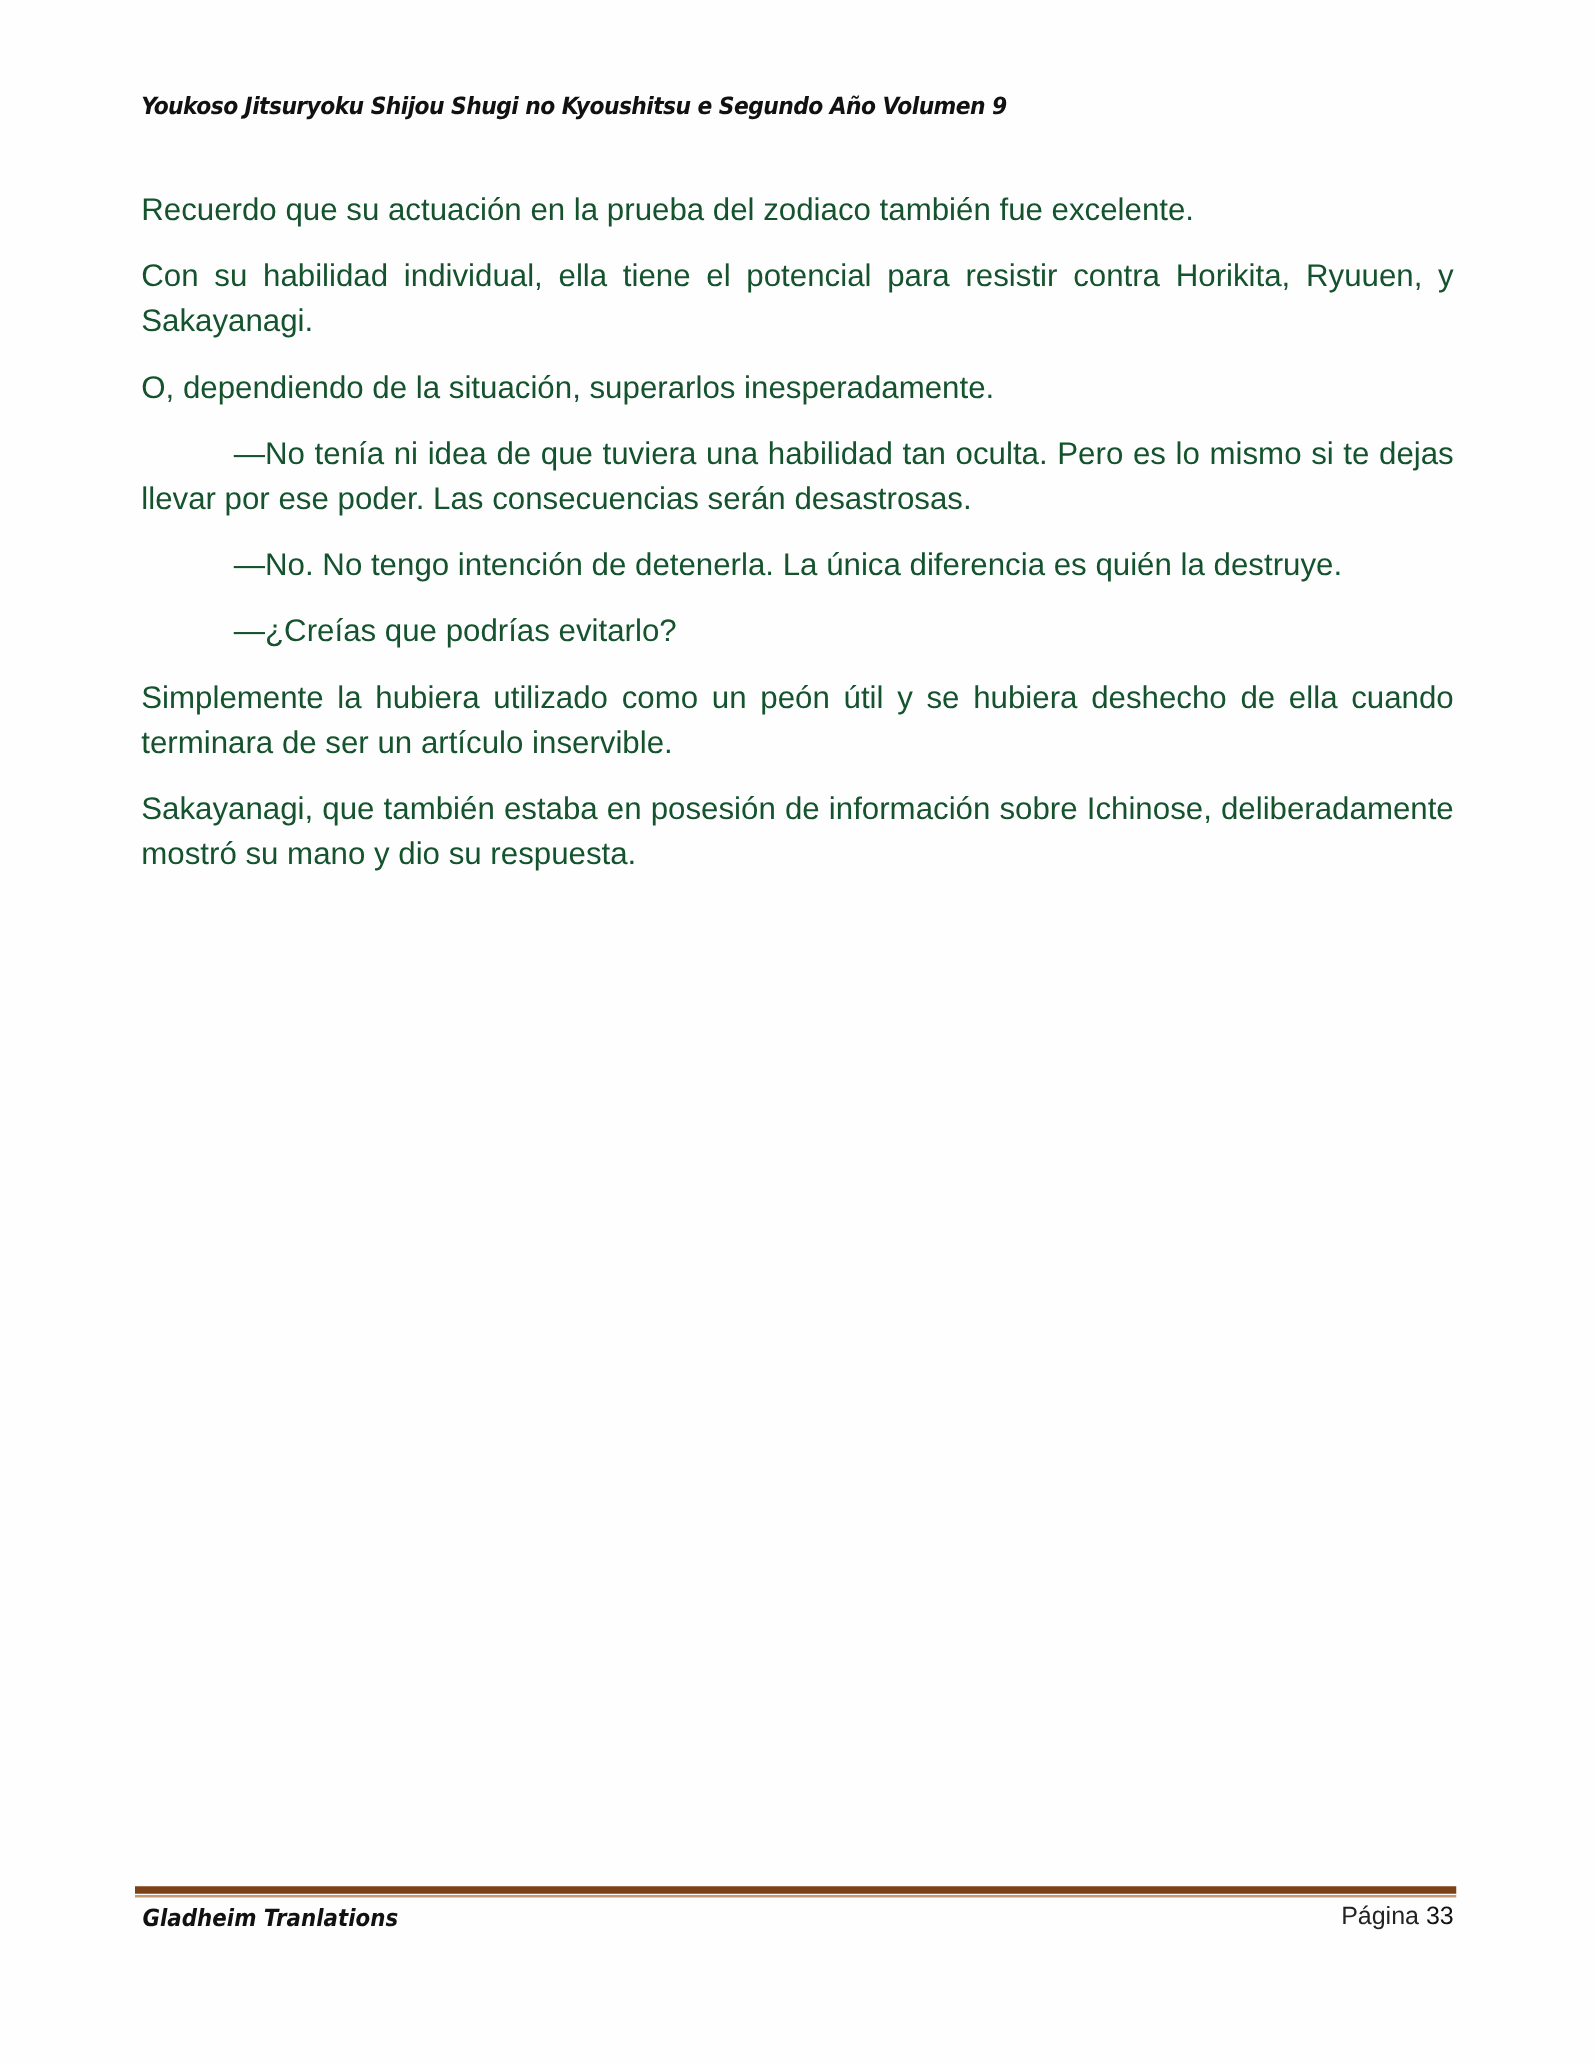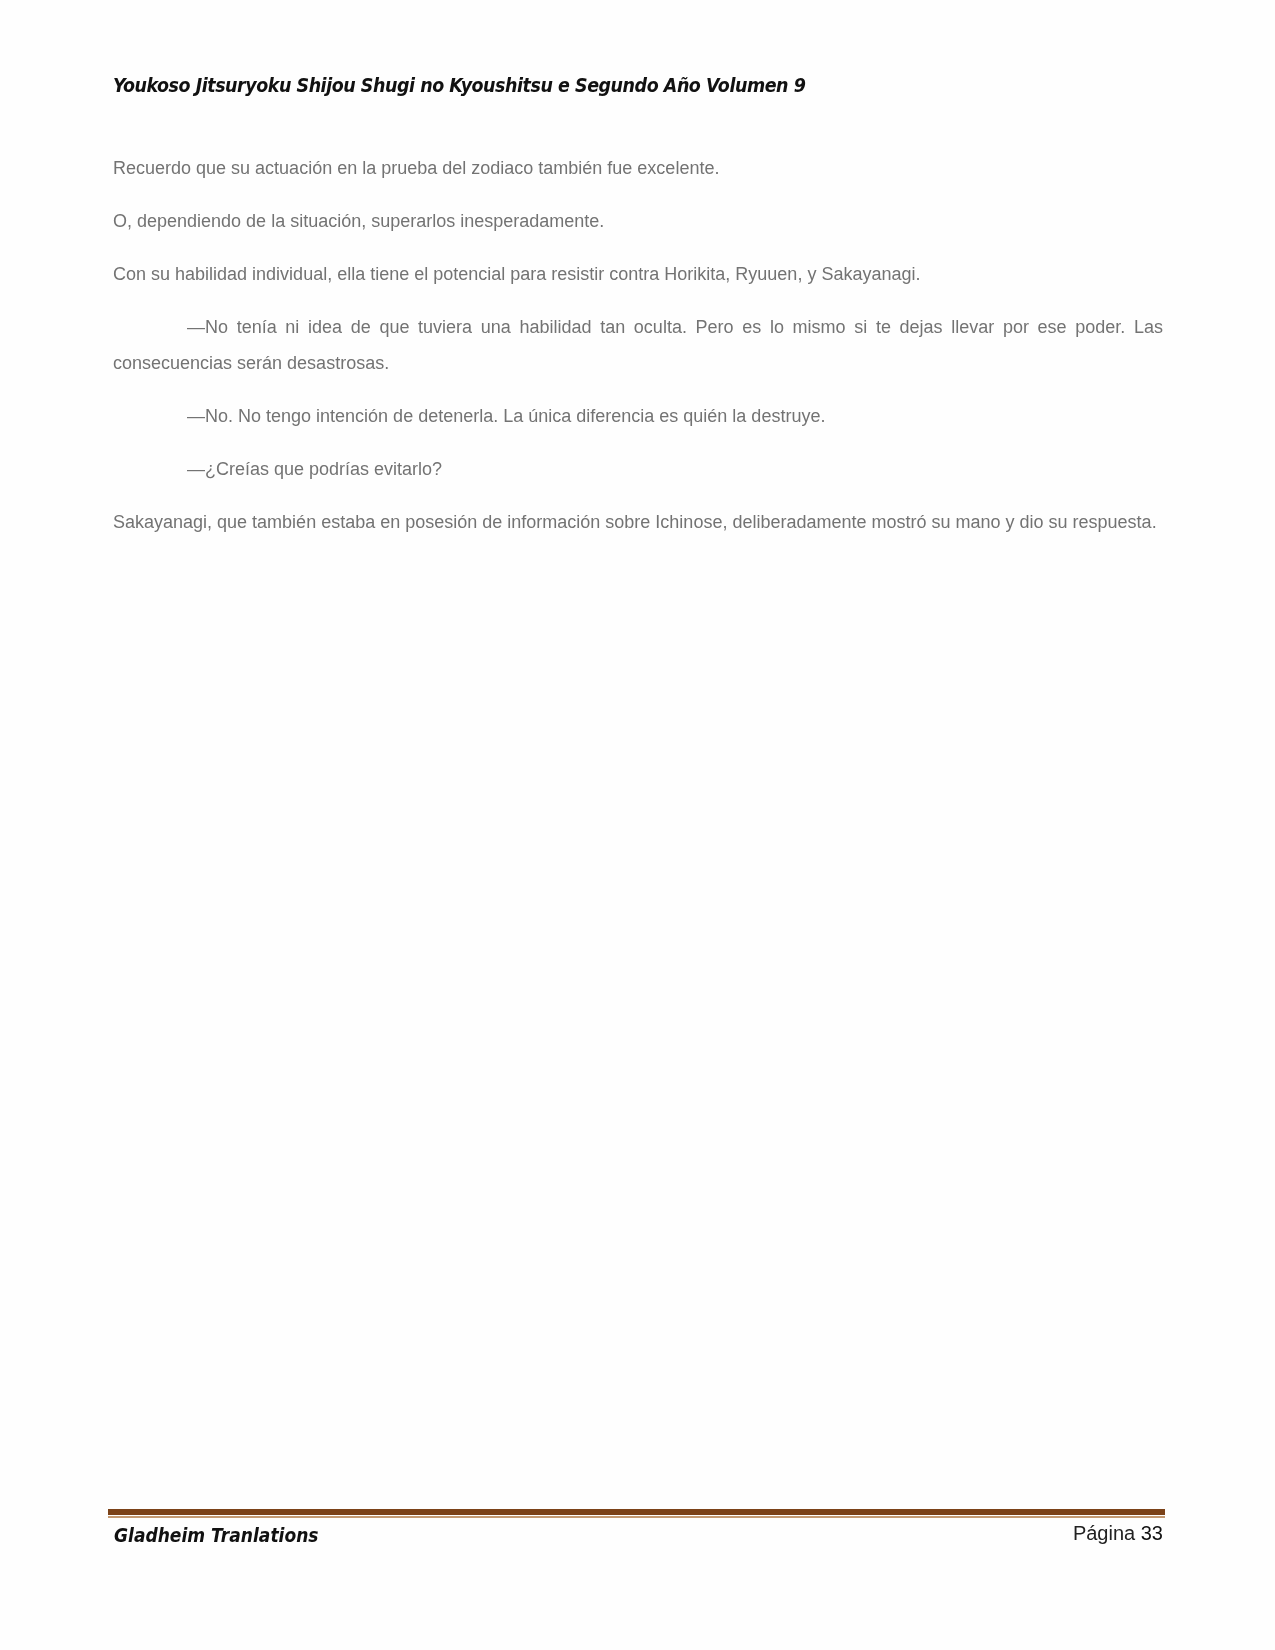--- a/index.html
+++ b/index.html
@@ -6,21 +6,21 @@
   body { width: 1275px; height: 1650px; position: relative; overflow: hidden; }
   .page { position: absolute; left: 0; top: 0; width: 1275px; height: 1650px; background: #fefefe; }
   .header {
     position: absolute; left: 113px; top: 74px;
     font-family: "DejaVu Sans", sans-serif; font-weight: bold; font-style: italic;
     font-size: 19px; color: #111; letter-spacing: -0.5px;
     transform: scaleX(0.92); transform-origin: left center; white-space: nowrap;
   }
   .body-text {
     position: absolute; left: 113px; top: 150px; width: 1050px;
-    font-family: "Liberation Sans", sans-serif; font-size: 18px; line-height: 36px; color: #737373;
+    font-family: "Liberation Sans", sans-serif; font-size: 25px; line-height: 36px; color: #14532d;
   }
   .body-text p { margin: 0 0 17px 0; text-align: justify; }
   .body-text p.last-line-left { text-align-last: left; }
   .body-text p.dialog { text-indent: 74px; }
   .footer-rule { position: absolute; left: 108px; top: 1509px; width: 1057px; height: 6px; background: #7b4218; }
   .footer-rule-thin { position: absolute; left: 108px; top: 1516px; width: 1057px; height: 2px; background: #c49a72; }
   .footer-left {
     position: absolute; left: 114px; top: 1524px;
     font-family: "DejaVu Sans", sans-serif; font-weight: bold; font-style: italic;
     font-size: 19px; color: #111; transform: scaleX(0.9); transform-origin: left center; white-space: nowrap;
@@ -32,25 +32,26 @@
   .footer-right .num { color: #111; }
 </style>
 </head>
 <body>
 
 <div class="page">
   <div class="header">Youkoso Jitsuryoku Shijou Shugi no Kyoushitsu e  Segundo Año Volumen 9</div>
 
   <div class="body-text">
     <p class="last-line-left">Recuerdo que su actuación en la prueba del zodiaco también fue excelente.</p>
+    <p class="last-line-left">Con su habilidad individual, ella tiene el potencial para resistir contra Horikita, Ryuuen, y Sakayanagi.</p>
     <p class="last-line-left">O, dependiendo de la situación, superarlos inesperadamente.</p>
-    <p class="last-line-left">Con su habilidad individual, ella tiene el potencial para resistir contra Horikita, Ryuuen, y Sakayanagi.</p>
     <p class="dialog last-line-left">—No tenía ni idea de que tuviera una habilidad tan oculta. Pero es lo mismo si te dejas llevar por ese poder. Las consecuencias serán desastrosas.</p>
     <p class="dialog last-line-left">—No. No tengo intención de detenerla. La única diferencia es quién la destruye.</p>
     <p class="dialog last-line-left">—¿Creías que podrías evitarlo?</p>
+    <p class="last-line-left">Simplemente la hubiera utilizado como un peón útil y se hubiera deshecho de ella cuando terminara de ser un artículo inservible.</p>
     <p class="last-line-left">Sakayanagi, que también estaba en posesión de información sobre Ichinose, deliberadamente mostró su mano y dio su respuesta.</p>
   </div>
 
   <div class="footer-rule"></div>
   <div class="footer-rule-thin"></div>
   <div class="footer-left">Gladheim Tranlations</div>
   <div class="footer-right">
     <span>Página</span>
     <span class="num">33</span>
   </div>

